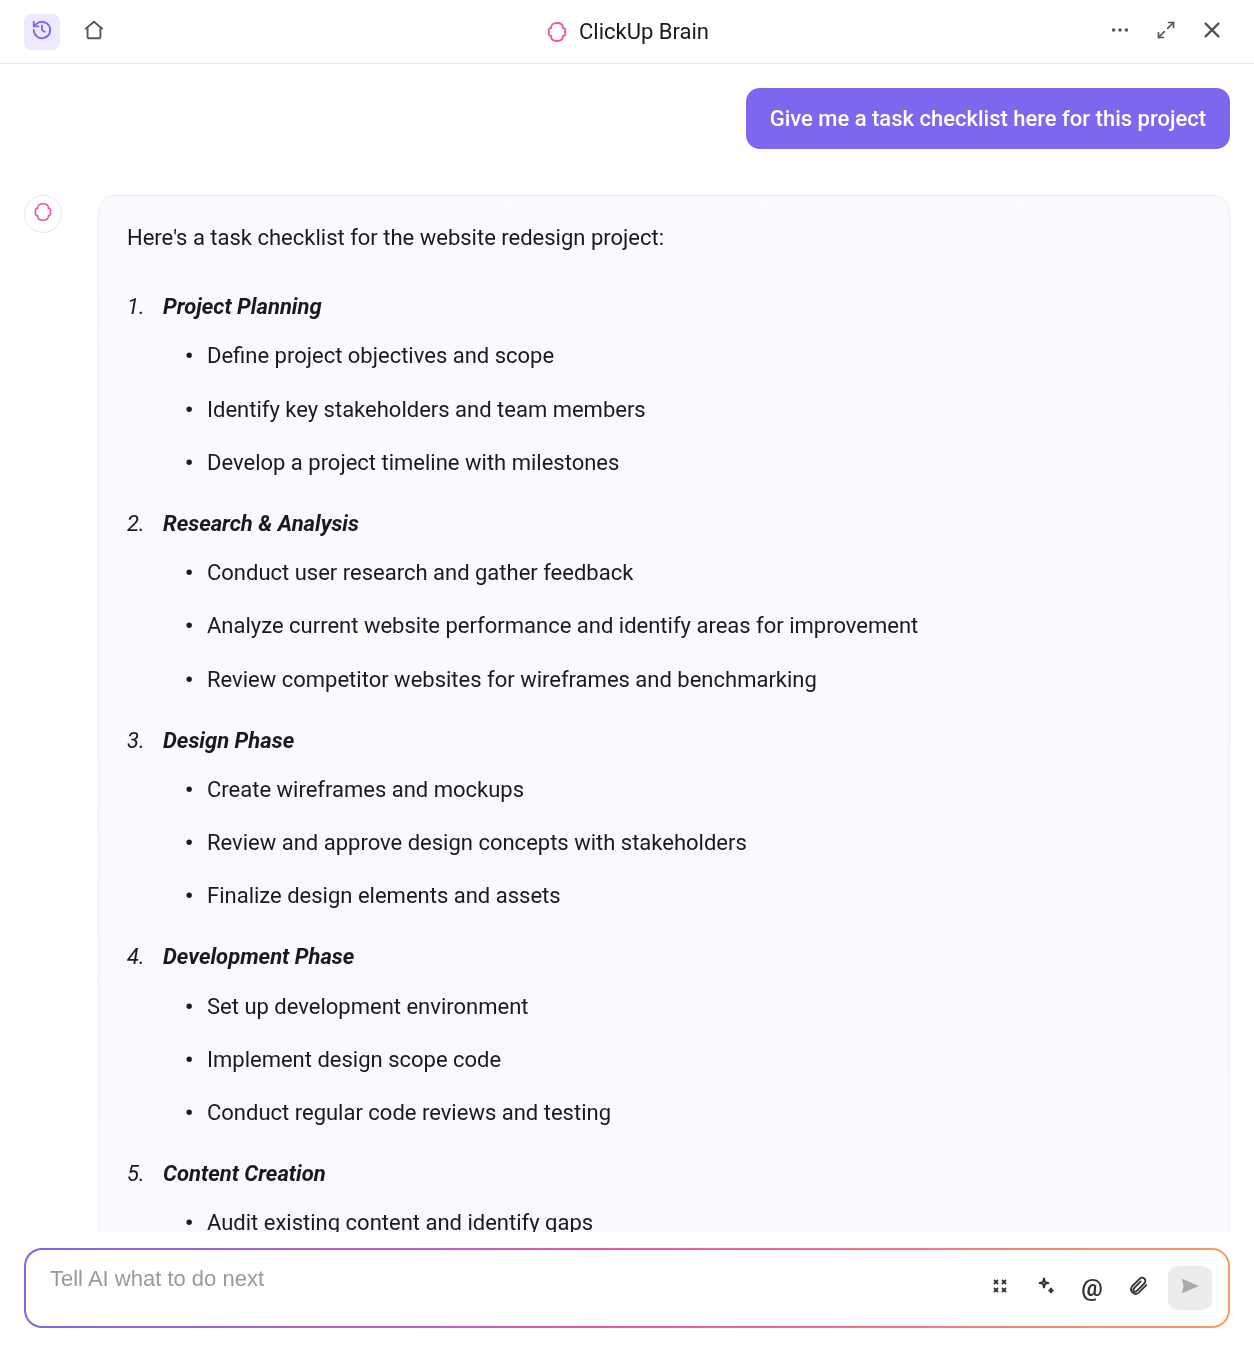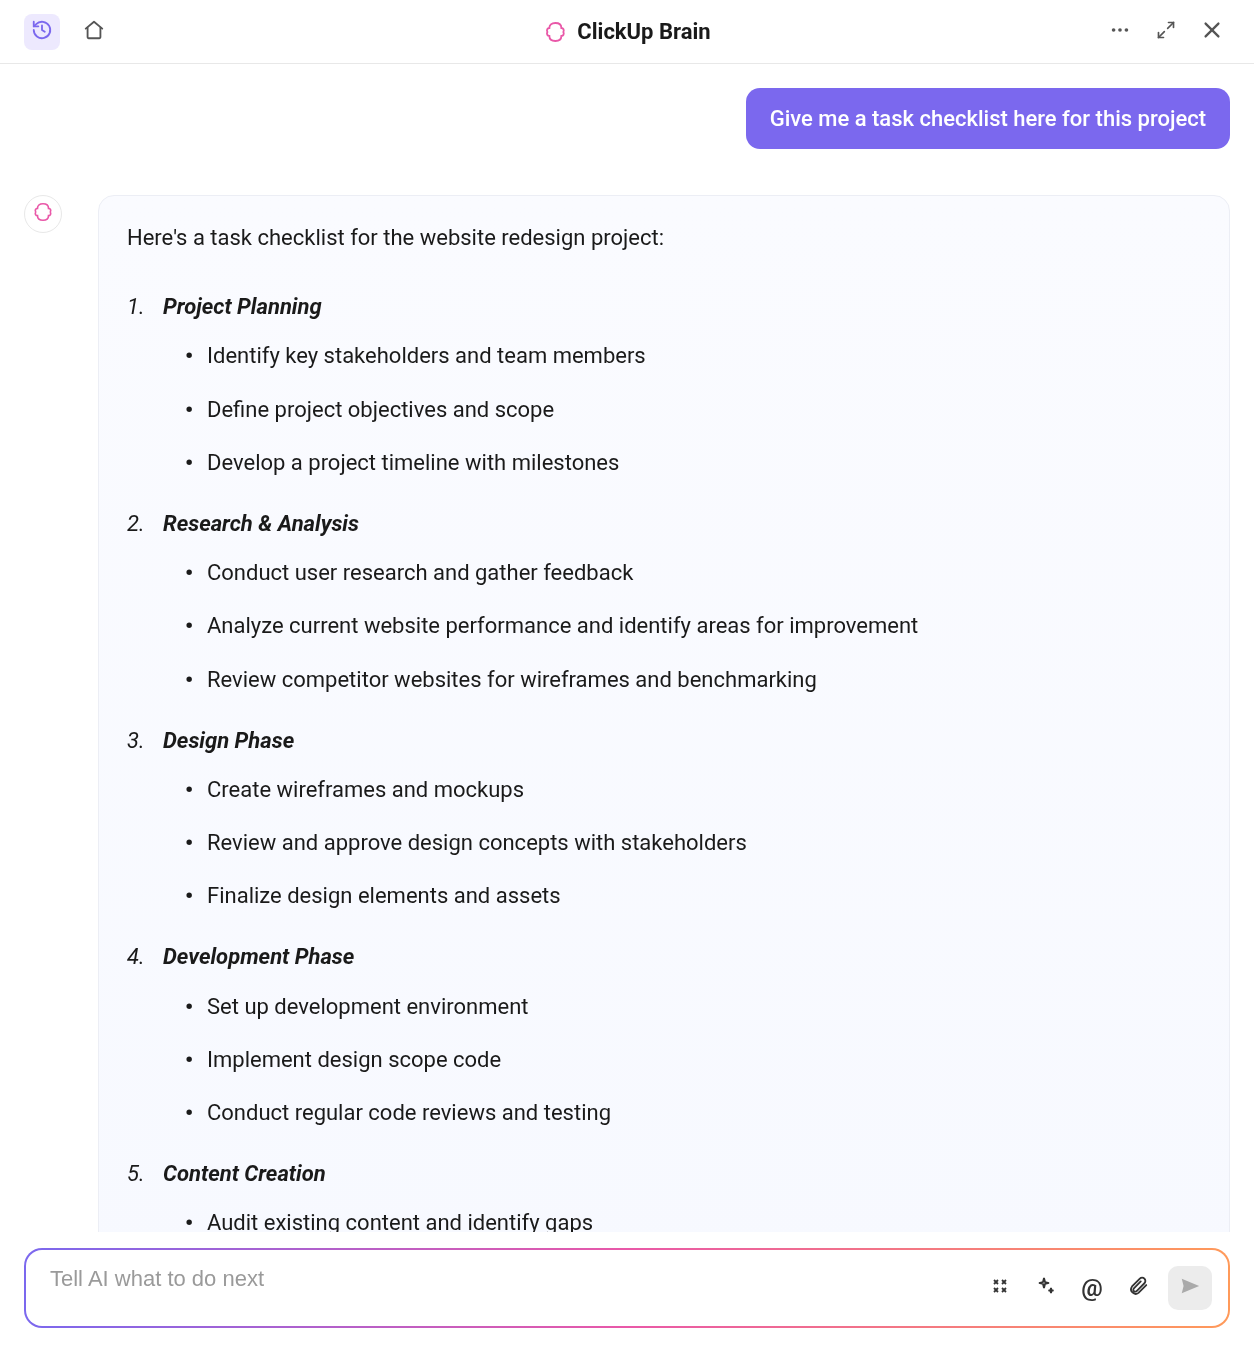--- a/index.html
+++ b/index.html
@@ -46,21 +46,21 @@
     .header-center {
       position: absolute;
       left: 50%;
       transform: translateX(-50%);
       display: flex;
       align-items: center;
       gap: 10px;
     }
     .header-title {
       font-size: 22px;
-      font-weight: 700;
+      font-weight: 400;
       color: #1a1a1a;
     }
     .header-right {
       margin-left: auto;
       display: flex;
       align-items: center;
       gap: 10px;
     }
     .chat-area {
       padding: 24px 24px 0 24px;
@@ -287,22 +287,22 @@
         </svg>
       </span>
     </div>
     <div class="ai-response">
       <div class="ai-intro">Here's a task checklist for the website redesign project:</div>
       <div class="checklist">
         <ol id="checklist-ol">
             <li>
               <div class="section-title">Project Planning</div>
               <ul>
+                <li>Define project objectives and scope</li>
                 <li>Identify key stakeholders and team members</li>
-                <li>Define project objectives and scope</li>
                 <li>Develop a project timeline with milestones</li>
               </ul>
             </li>
             <li>
               <div class="section-title">Research &amp; Analysis</div>
               <ul>
                 <li>Conduct user research and gather feedback</li>
                 <li>Analyze current website performance and identify areas for improvement</li>
                 <li>Review competitor websites for wireframes and benchmarking</li>
               </ul>

